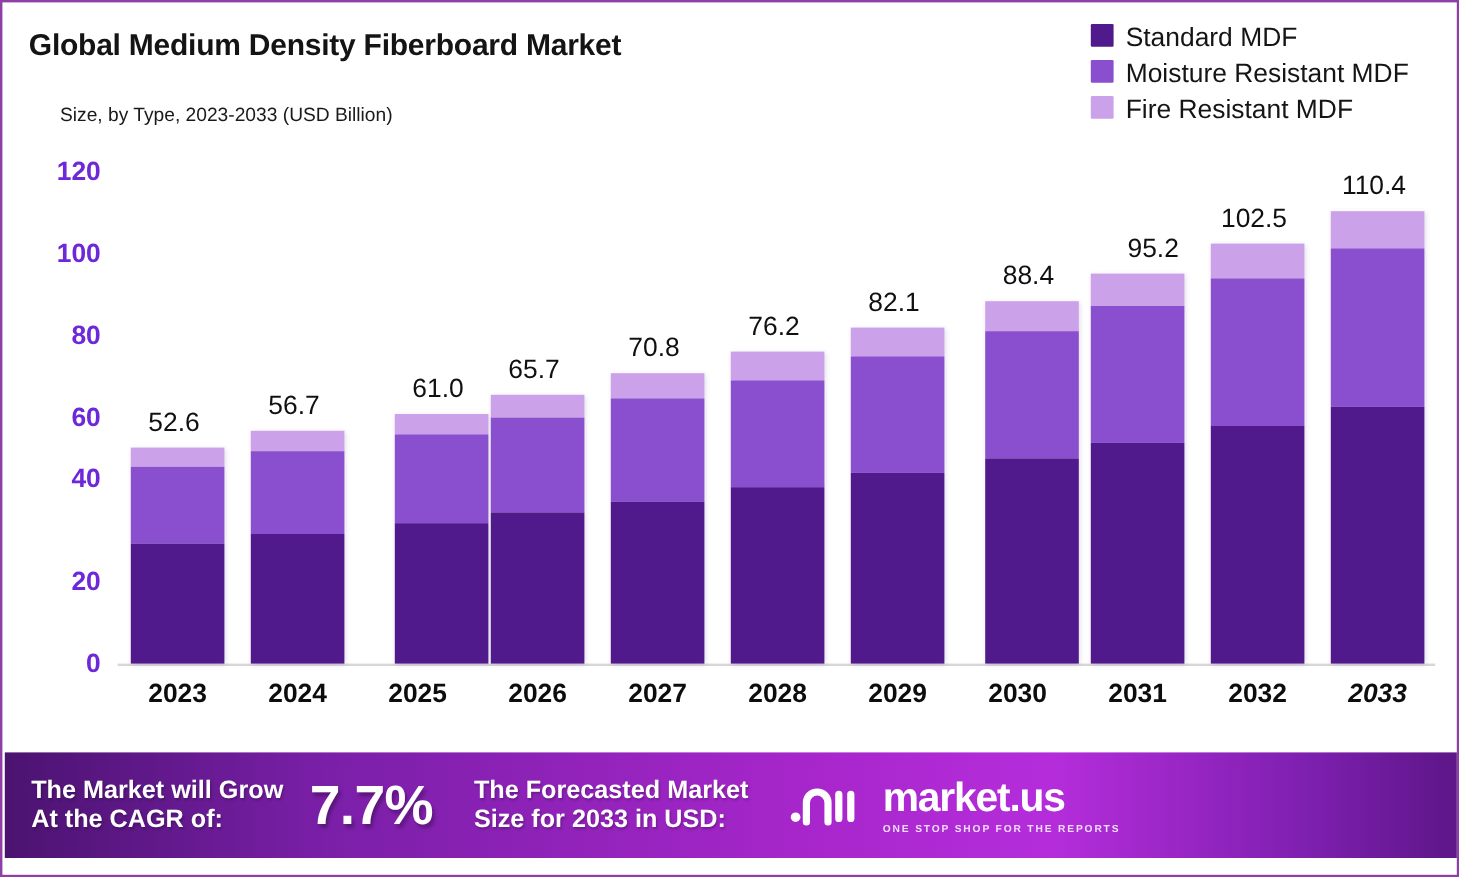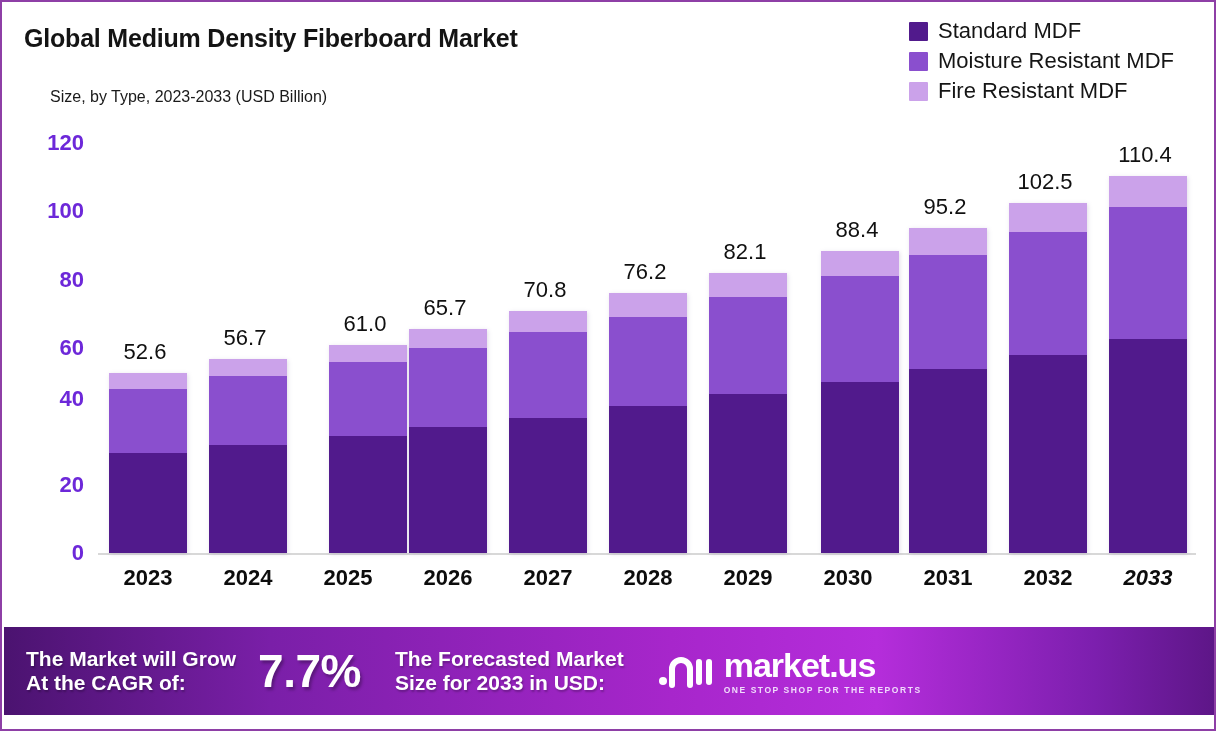--- a/index.html
+++ b/index.html
@@ -40,21 +40,21 @@
   .legend {
     position: absolute;
     right: 40px; top: 18px;
     display: flex;
     flex-direction: column;
     gap: 8px;
     align-items: flex-start;
   }
   .legend-row {
     display: flex;
-    align-items: center;
+    align-items: flex-start;
     gap: 10px;
     white-space: nowrap;
   }
   .legend-swatch {
     width: 19px; height: 19px;
     flex: 0 0 19px;
     border-radius: 1px;
   }
   .legend-label {
     font-size: 22px;
@@ -173,21 +173,21 @@
   .fc-label    { margin-left: 34px; }
   .fc-value    { margin-left: 24px; }
 
   .logo {
     display: flex;
     align-items: center;
     margin-left: 34px;
     gap: 10px;
   }
   .logo-mark { width: 56px; height: 40px; flex: 0 0 56px; }
-  .logo-txt-wrap { display: flex; flex-direction: column; }
+  .logo-txt-wrap { display: flex; flex-direction: column; margin-left: 12px; }
   .logo-name {
     color: #ffffff;
     font-size: 34px;
     font-weight: 700;
     letter-spacing: -1px;
     line-height: 1;
   }
   .logo-tag {
     color: #f0dcfb;
     font-size: 8.5px;
@@ -302,21 +302,21 @@
           </div>
           <div class="bar-value" style="bottom: 310.033px;">88.4</div>
         </div>
         <div class="bar-xlabel" style="left: 750px;">2030</div>
         <div class="bar-group" style="left: 811px;">
           <div class="bar-stack" style="height: 325.267px;">
             <div class="seg seg-fire" style="height: 26.9917px; background: rgb(203, 162, 234);"></div>
             <div class="seg seg-moist" style="height: 114.458px; background: rgb(138, 79, 206);"></div>
             <div class="seg seg-std" style="height: 183.817px; background: rgb(81, 26, 140);"></div>
           </div>
-          <div class="bar-value" style="bottom: 333.267px;">95.2</div>
+          <div class="bar-value" style="bottom: 333.267px; margin-left: 16px;">95.2</div>
         </div>
         <div class="bar-xlabel" style="left: 850px;">2031</div>
         <div class="bar-group" style="left: 911px;">
           <div class="bar-stack" style="height: 350.208px;">
             <div class="seg seg-fire" style="height: 29.0417px; background: rgb(203, 162, 234);"></div>
             <div class="seg seg-moist" style="height: 123px; background: rgb(138, 79, 206);"></div>
             <div class="seg seg-std" style="height: 198.167px; background: rgb(81, 26, 140);"></div>
           </div>
           <div class="bar-value" style="bottom: 358.208px;">102.5</div>
         </div>

